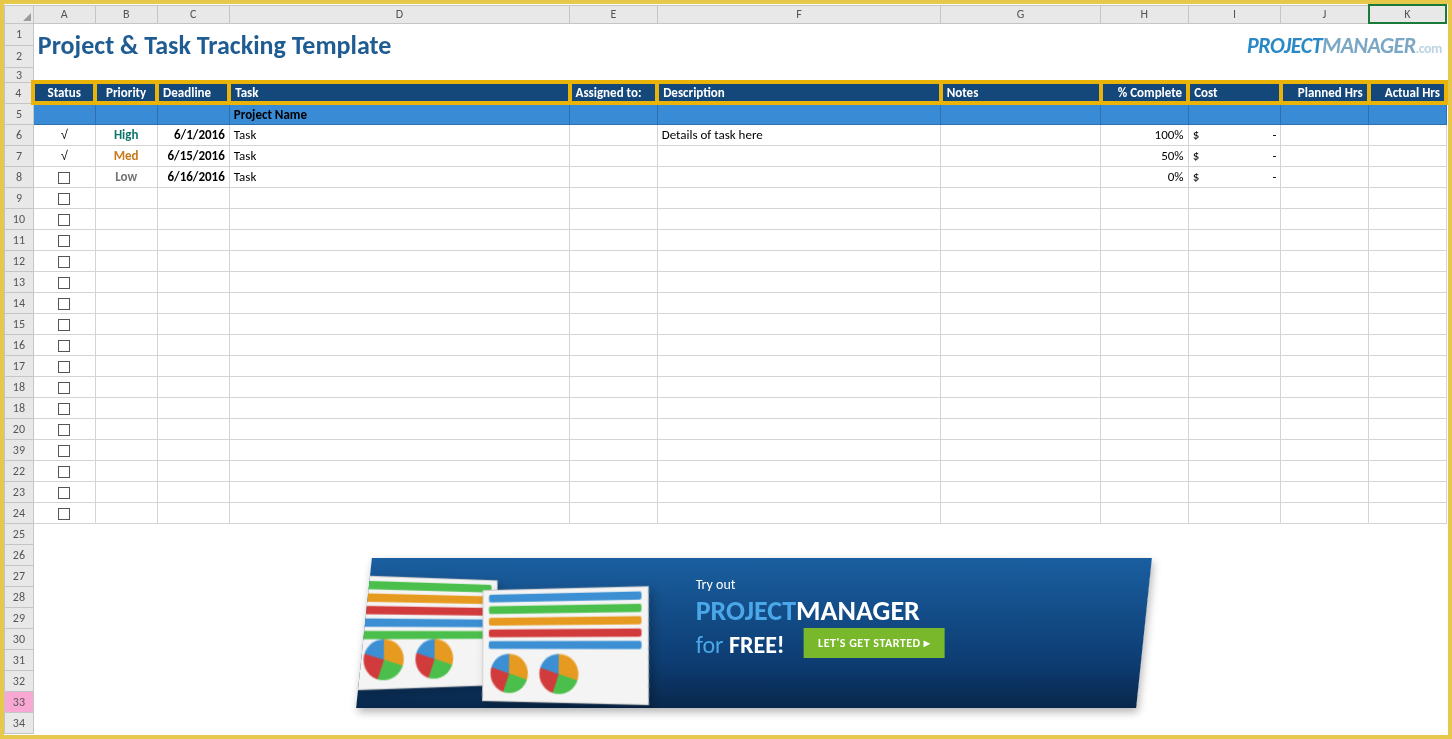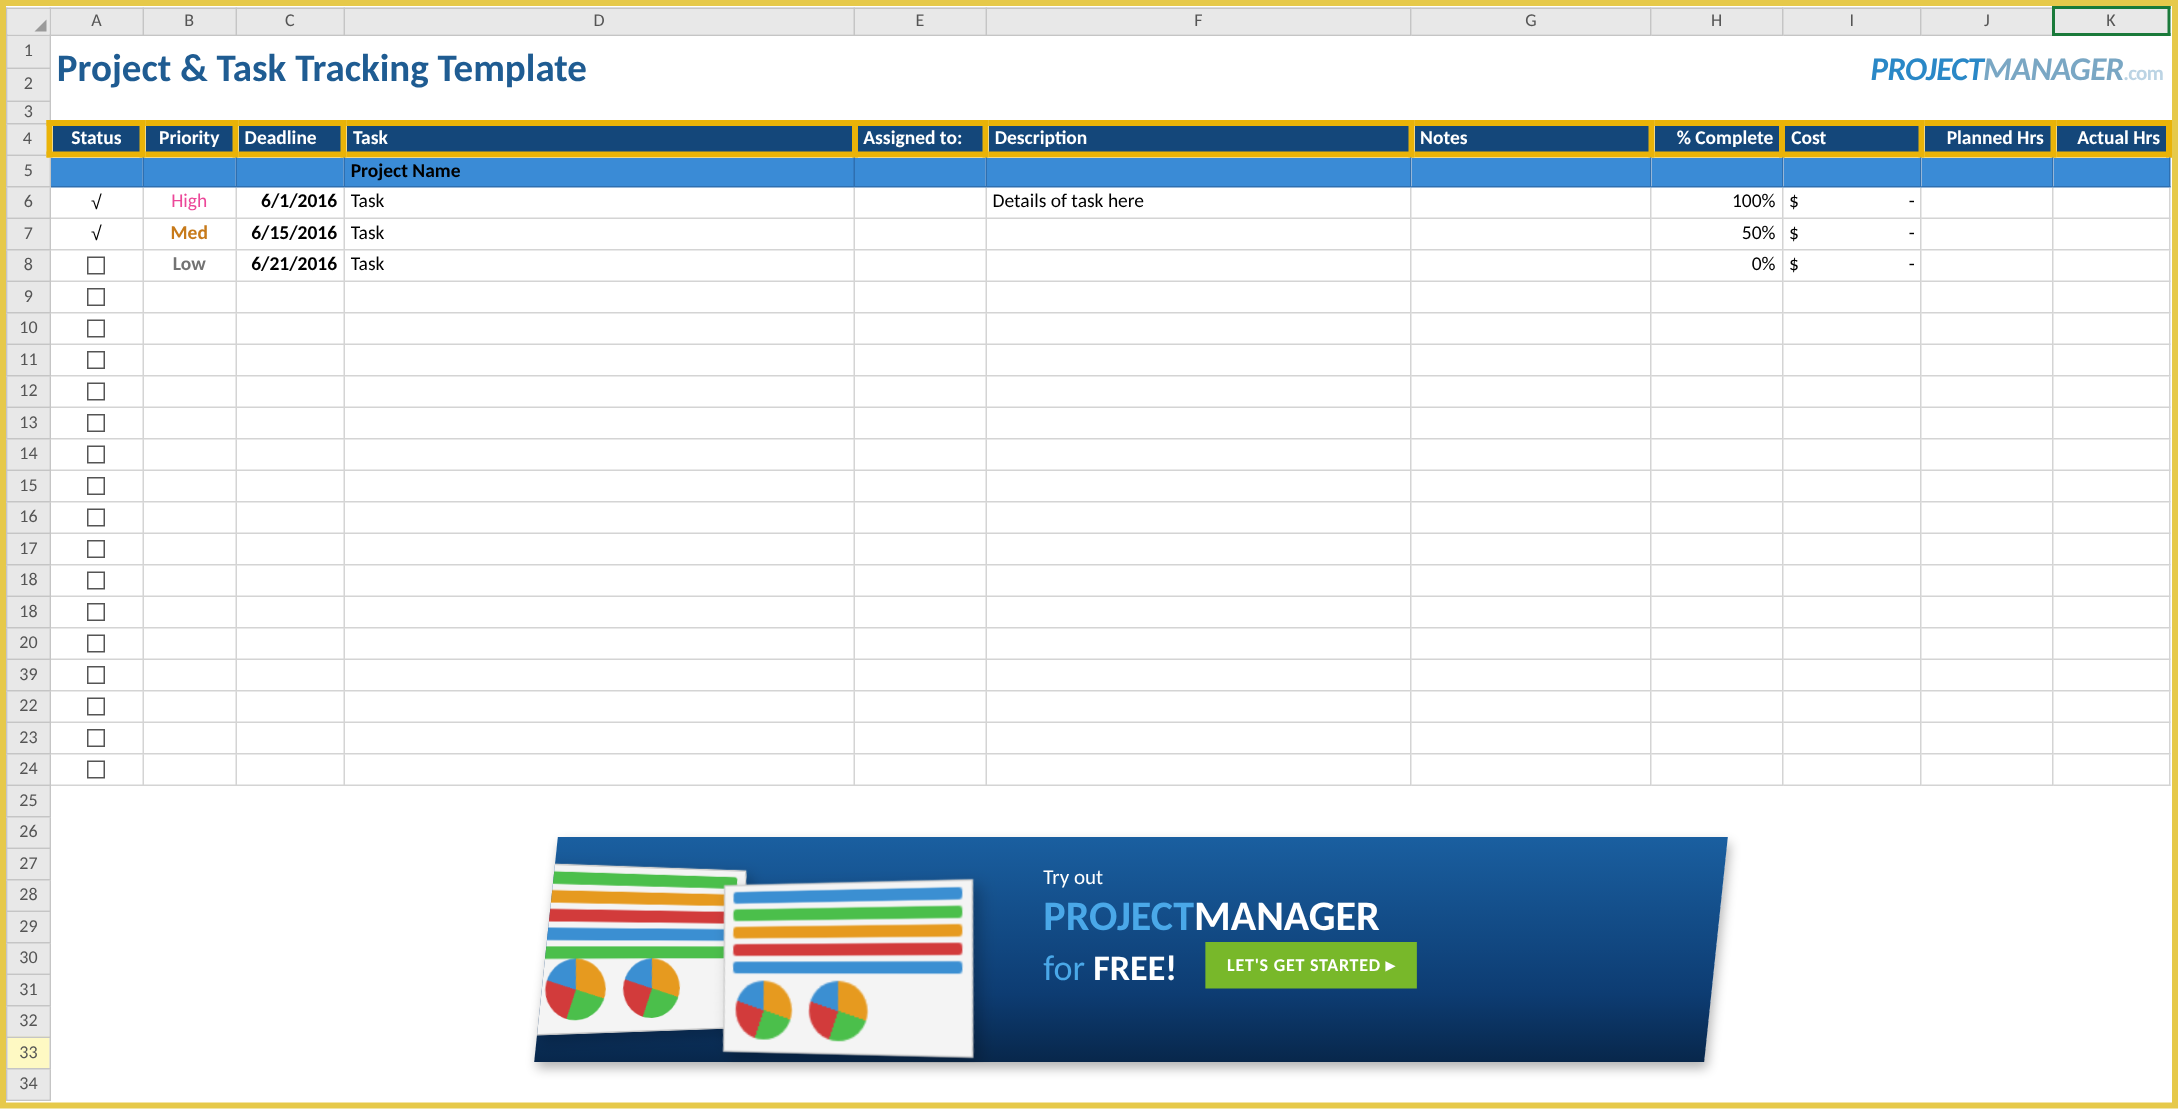--- a/index.html
+++ b/index.html
@@ -55,21 +55,21 @@
 td.cell {
   border: 1px solid #d4d4d4;
   height: 21px;
   padding: 0 4px;
   white-space: nowrap;
   overflow: hidden;
   vertical-align: middle;
 }
 tr.titlezone td.cell { border: none; margin-top: 28px; }
 .colK { border: 2px solid #1a7a3a !important; background:#eef6ee; }
-.rowhdr.sel { background:#fef9c3; }
+.rowhdr.sel { background:#f9a8d4; }
 
 .title {
   color: #1f5c92;
   font-size: 26px;
   font-weight: bold;
   padding-left: 6px;
 }
 .logo {
   text-align: right;
   font-weight: 900;
@@ -94,21 +94,21 @@
   font-weight: bold;
   border: 1px solid #2e6fb0;
 }
 .chk {
   display:inline-block;
   width:12px; height:12px;
   border:1px solid #555;
   vertical-align:middle;
 }
 .status-check { font-family: "Segoe UI Symbol", Arial; }
-.prio-high { color:#ec4899; font-weight:normal; }
+.prio-high { color:#0f766e; font-weight:bold; }
 .prio-med  { color:#c77a1a; font-weight:bold; }
 .prio-low  { color:#737373; font-weight:bold; }
 .center{ text-align:center; }
 .right{ text-align:right; }
 .bold{ font-weight:bold; }
 
 
 .banner {
   position:absolute;
   left: 360px;
@@ -277,21 +277,21 @@
             <span style="float:left">$</span>
             <span style="float:right">-</span>
           </td>
           <td class="cell"></td>
           <td class="cell"></td>
         </tr>
         <tr>
           <td class="rowhdr">8</td>
           <td class="cell center"><span class="chk"></span></td>
           <td class="cell center prio-low">Low</td>
-          <td class="cell right bold">6/21/2016</td>
+          <td class="cell right bold">6/16/2016</td>
           <td class="cell">Task</td>
           <td class="cell"></td>
           <td class="cell"></td>
           <td class="cell"></td>
           <td class="cell right">0%</td>
           <td class="cell">
             <span style="float:left">$</span>
             <span style="float:right">-</span>
           </td>
           <td class="cell"></td>

